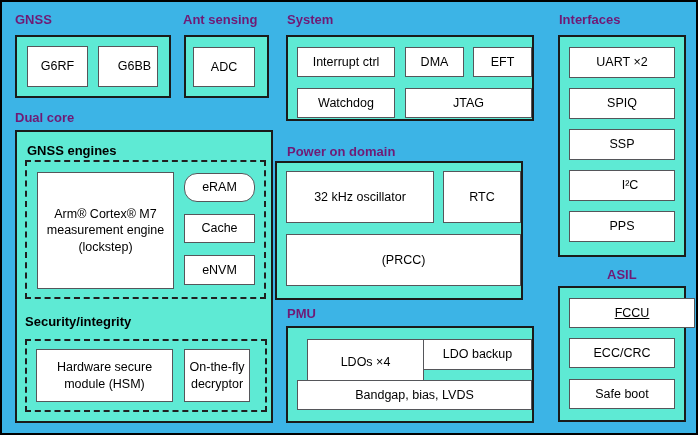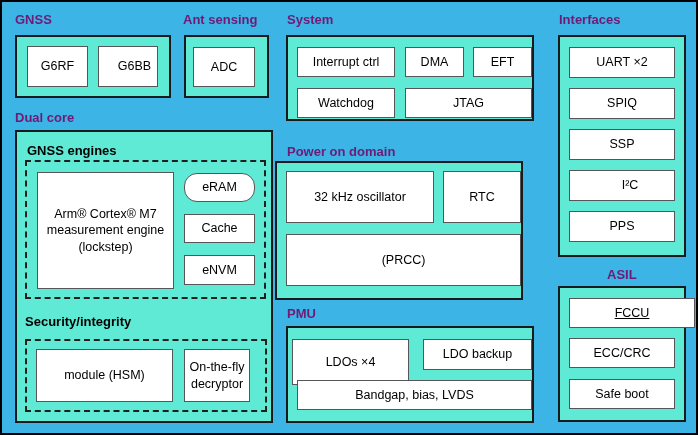--- a/index.html
+++ b/index.html
@@ -91,20 +91,21 @@
       </div>
       <div class="block" style="left:157px;top:11px;width:71px;height:29px;border-radius:13px;">eRAM</div>
       <div class="block" style="left:157px;top:52px;width:71px;height:29px;">Cache</div>
       <div class="block" style="left:157px;top:93px;width:71px;height:30px;">eNVM</div>
     </div>
 
     <div class="sub-heading" style="left:8px;top:182px;">Security/integrity</div>
     <div class="dashed" style="left:8px;top:207px;width:242px;height:73px;">
       <div class="block" style="left:9px;top:8px;width:137px;height:53px;">
         <div>
+          <span>Hardware secure</span>
           <span>module (HSM)</span>
         </div>
       </div>
       <div class="block" style="left:157px;top:8px;width:66px;height:53px;">
         <div>
           <span>On-the-fly</span>
           <span>decryptor</span>
         </div>
       </div>
     </div>
@@ -116,21 +117,21 @@
     <div class="block" style="left:166px;top:8px;width:78px;height:52px;">RTC</div>
     <div class="block" style="left:9px;top:71px;width:235px;height:52px;">
       <div>
         <span>(PRCC)</span>
       </div>
     </div>
   </div>
 
   <div class="sec-label" style="left:285px;top:304px;">PMU</div>
   <div class="panel" style="left:284px;top:324px;width:248px;height:97px;">
-    <div class="block" style="left:4px;top:11px;width:117px;height:46px;">LDOs ×4</div>
+    <div class="block" style="left:19px;top:11px;width:117px;height:46px;">LDOs ×4</div>
     <div class="block" style="left:135px;top:11px;width:109px;height:31px;">LDO backup</div>
     <div class="block" style="left:9px;top:52px;width:235px;height:30px;">Bandgap, bias, LVDS</div>
   </div>
 
   <div class="sec-label" style="left:557px;top:10px;">Interfaces</div>
   <div class="panel" style="left:556px;top:33px;width:128px;height:222px;">
     <div class="block" style="left:9px;top:10px;width:106px;height:31px;">UART ×2</div>
     <div class="block" style="left:9px;top:51px;width:106px;height:31px;">SPIQ</div>
     <div class="block" style="left:9px;top:92px;width:106px;height:31px;">SSP</div>
     <div class="block" style="left:9px;top:133px;width:106px;height:31px;padding-left:16px;">I²C</div>

